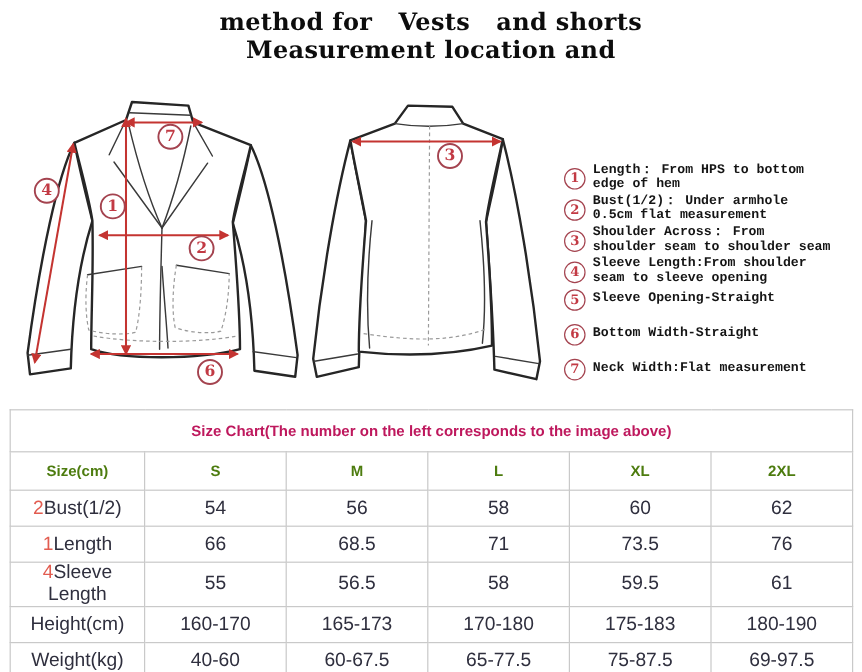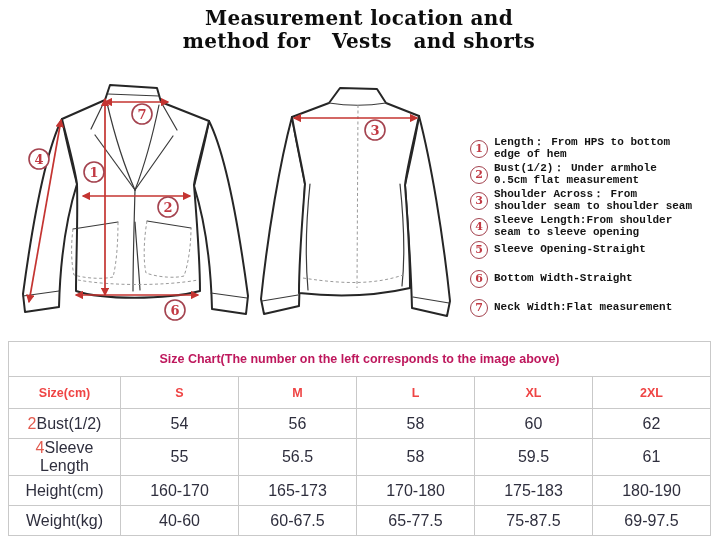--- a/index.html
+++ b/index.html
@@ -33,32 +33,32 @@
             line-height:16px;text-align:center;margin-right:6px;background:#fff;}
   .lg-text{font-family:Liberation Mono, monospace;font-weight:bold;font-size:11px;line-height:11.5px;
            color:#141414;width:200px;}
 
   
   table.size-chart{position:absolute;left:8px;top:341px;width:702px;border-collapse:collapse;
                    table-layout:fixed;color:#2f2f3e;background:#fff;}
   .size-chart td,.size-chart th{border:1px solid #c9c9c9;text-align:center;vertical-align:middle;
                    font-size:16px;padding:0;font-weight:normal;}
   .size-chart tr.chart-title td{height:34px;font-weight:bold;font-size:12.5px;color:#be185d;}
-  .size-chart tr.head th{height:31px;font-weight:bold;font-size:12.5px;color:#ef4444;}
+  .size-chart tr.head th{height:31px;font-weight:bold;font-size:12.5px;color:#4d7c0f;}
   .size-chart tr.drow td{height:29px;}
   .red{color:#e25c50;}
 </style>
 </head>
 <body>
 
 <div class="page">
 
   <div class="title">
+    <div class="line">method for   Vests   and shorts</div>
     <div class="line">Measurement location and</div>
-    <div class="line">method for   Vests   and shorts</div>
   </div>
 
   <svg class="jacket-svg front-svg" width="250" height="265" viewBox="0 0 250 265" xmlns="http://www.w3.org/2000/svg">
     <defs>
       <marker id="ahf" viewBox="0 0 10 10" refX="8.5" refY="5" markerWidth="5" markerHeight="5" orient="auto-start-reverse">
           <path d="M0,0 L10,5 L0,10 z" fill="#c43431"></path>
         </marker>
     </defs>
 
     <path class="outline" d="M52,47 C38,75 24,140 13,222 L15,240 L49,235 C50,195 55,150 67,112 C62,92 56,68 52,47 Z"></path>
@@ -196,20 +196,28 @@
       </tr>
       <tr class="drow">
         <td><span class="red">2</span><span>Bust(1/2)</span></td>
         <td>54</td>
         <td>56</td>
         <td>58</td>
         <td>60</td>
         <td>62</td>
       </tr>
       <tr class="drow">
+        <td><span class="red">1</span><span>Length</span></td>
+        <td>66</td>
+        <td>68.5</td>
+        <td>71</td>
+        <td>73.5</td>
+        <td>76</td>
+      </tr>
+      <tr class="drow">
         <td><span class="red">4</span><span>Sleeve Length</span></td>
         <td>55</td>
         <td>56.5</td>
         <td>58</td>
         <td>59.5</td>
         <td>61</td>
       </tr>
       <tr class="drow">
         <td><span class="red"></span><span>Height(cm)</span></td>
         <td>160-170</td>

